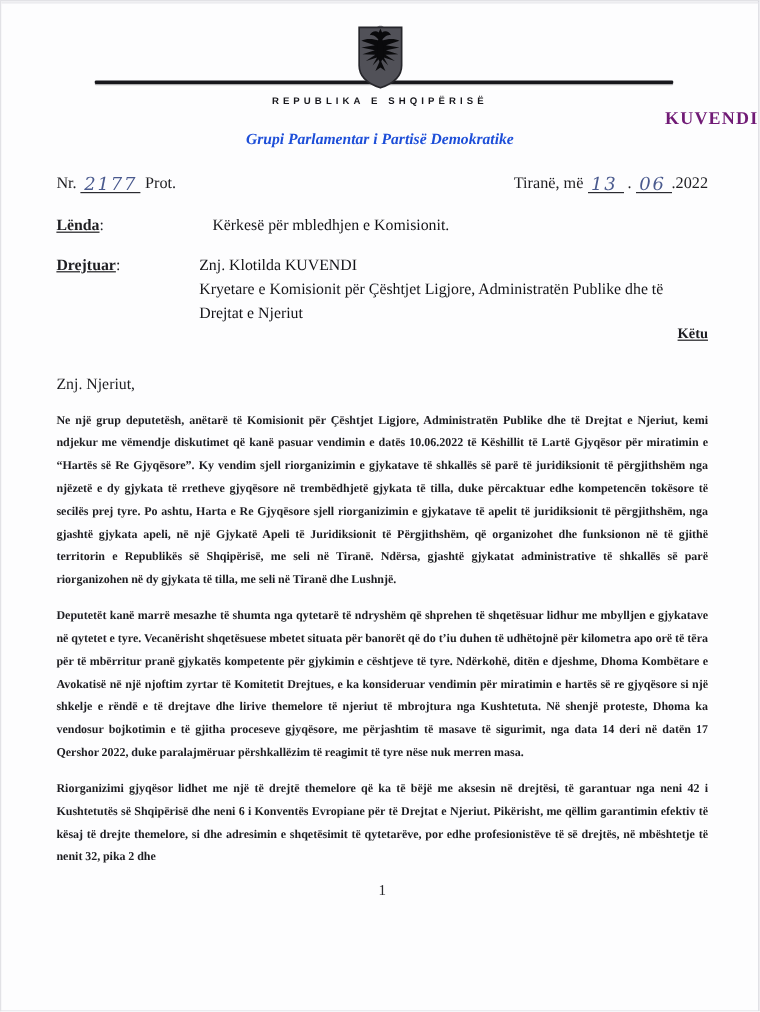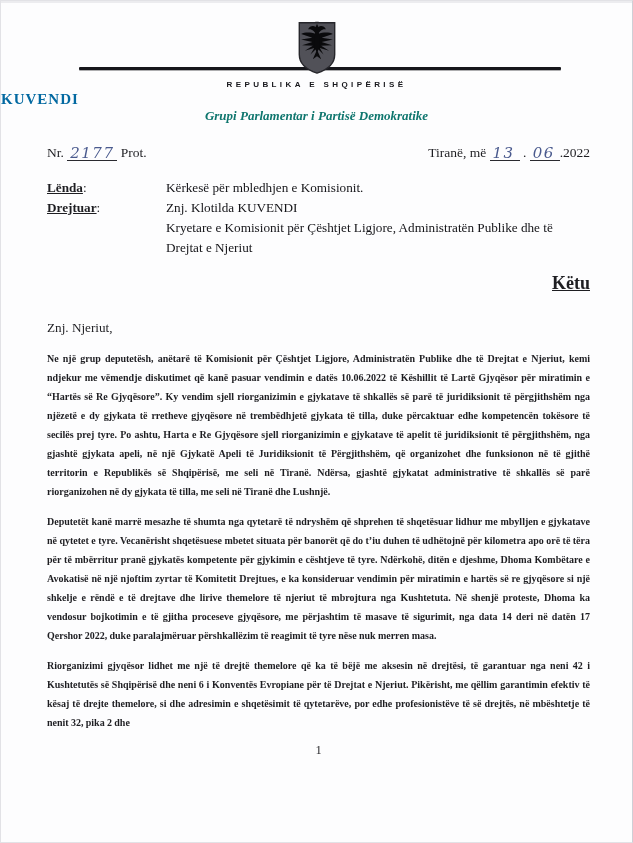--- a/index.html
+++ b/index.html
@@ -15,42 +15,42 @@
     color:#1e1e22;
   }
   .scan-edge-top{position:absolute;top:0;left:0;width:100%;height:2px;background:#ececef;}
   
   .letterhead{position:relative;height:133px;}
   .rule{position:absolute;top:66px;left:78px;width:482px;height:3px;background:#17171c;border-radius:1px;box-shadow:0 1px 0 rgba(23,23,28,.35);}
   .emblem{position:absolute;top:19px;left:50%;transform:translateX(-50%);z-index:2;}
   .republic{position:absolute;top:79px;left:0;width:100%;text-align:center;
     font-family:"Liberation Sans", sans-serif;font-size:8px;font-weight:bold;
     letter-spacing:3.4px;color:#17171c;}
-  .kuvendi{position:absolute;top:90px;left:0;width:100%;text-align:left;
-    font-size:15px;font-weight:bold;letter-spacing:1px;color:#0369a1;}
+  .kuvendi{position:absolute;top:90px;left:0;width:100%;text-align:right;
+    font-size:15px;font-weight:bold;letter-spacing:1px;color:#701a75;}
   .group{position:absolute;top:107px;left:0;width:100%;text-align:center;
-    font-size:13px;font-weight:bold;font-style:italic;color:#0f766e;}
+    font-size:13px;font-weight:bold;font-style:italic;color:#1d4ed8;}
   
   .content{padding:0 42px 0 46px;}
   .meta-row{display:flex;justify-content:space-between;align-items:baseline;
     margin-top:11px;font-size:13.5px;}
   .hw-slot{display:inline-block;text-align:left;border-bottom:1.3px solid #2a2a30;
     padding:0 3px;line-height:14px;}
   .hw{font-family:"DejaVu Serif", serif;font-style:italic;font-size:15px;
     letter-spacing:1.5px;color:#4a5a8e;position:relative;top:1px;white-space:nowrap;}
   .slot-num{min-width:36px;}
   .slot-dd,.slot-mm{min-width:24px;}
   .label-u{font-weight:bold;text-decoration:underline;}
   .row{display:flex;font-size:13.2px;line-height:20px;}
-  .subject-row{margin-top:17px;}
-  .addressee-row{margin-top:0;}
+  .subject-row{margin-top:17px;gap:11px;}
+  .addressee-row{margin-top:13px;}
   .label-col{flex:none;width:119px;}
   .value-col{font-weight:normal;color:#141418;}
   .addressee-block{max-width:430px;}
-  .ketu{margin-top:15px;text-align:right;font-size:18px;}
+  .ketu{margin-top:0;text-align:right;font-size:12px;}
   .ketu span{font-weight:bold;text-decoration:underline;}
   .salutation{margin-top:26px;font-size:13.2px;}
   .body-text{margin-top:13px;}
   .body-text p{
     margin:0 0 11px 0;
     font-size:10px;line-height:19px;
     text-align:justify;
     word-spacing:-0.2px;
     font-weight:bold;
   }

